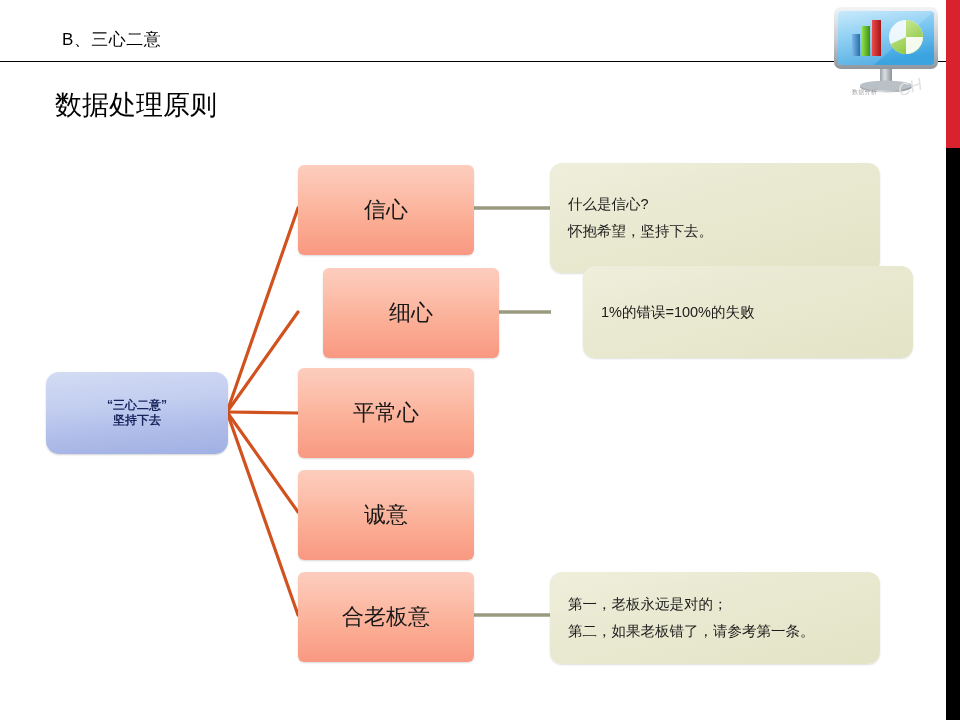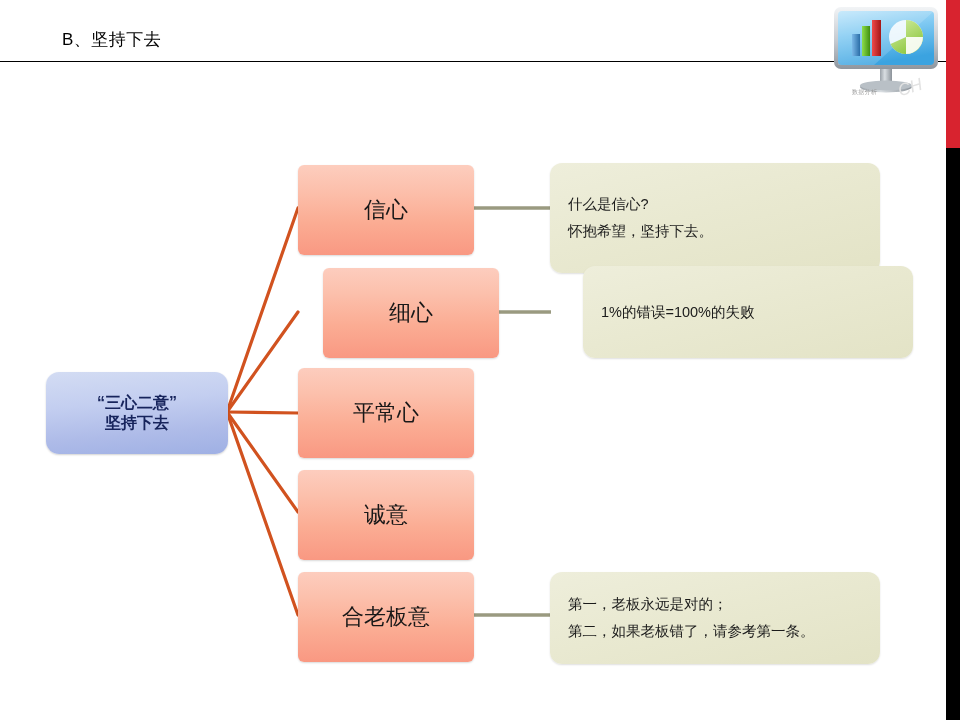--- a/index.html
+++ b/index.html
@@ -112,21 +112,21 @@
     background: linear-gradient(175deg, #d3dcf3 0%, #c3cef0 38%, #aebbe8 72%, #9fb0e4 100%);
     box-shadow: 0 1px 2px rgba(0,0,0,0.18);
     display: flex;
     flex-direction: column;
     align-items: center;
     justify-content: center;
     text-align: center;
     line-height: 1.28;
   }
   .center-node .line {
-    font-size: 16px;
+    font-size: 12px;
     color: #17245c;
     font-weight: 700;
     white-space: nowrap;
   }
 
   
   .branch-box {
     position: absolute;
     left: 298px;
     width: 176px;
@@ -166,22 +166,23 @@
   }
 </style>
 </head>
 <body>
 
 <div id="slide">
 
   <div class="edge-bar red"></div>
   <div class="edge-bar black"></div>
 
-  <div class="header-label">B、坚持下去</div>
+  <div class="header-label">B、三心二意</div>
   <div class="header-rule"></div>
+  <div class="slide-title">数据处理原则</div>
 
   <div class="logo">
     <svg width="112" height="104" viewBox="0 0 112 104">
       <defs>
         <linearGradient id="scr" x1="0" y1="0" x2="0.3" y2="1">
           <stop offset="0%" stop-color="#bfe6fb"></stop>
           <stop offset="45%" stop-color="#7fc9f2"></stop>
           <stop offset="100%" stop-color="#3ba3e0"></stop>
         </linearGradient>
         <linearGradient id="bez" x1="0" y1="0" x2="0" y2="1">

